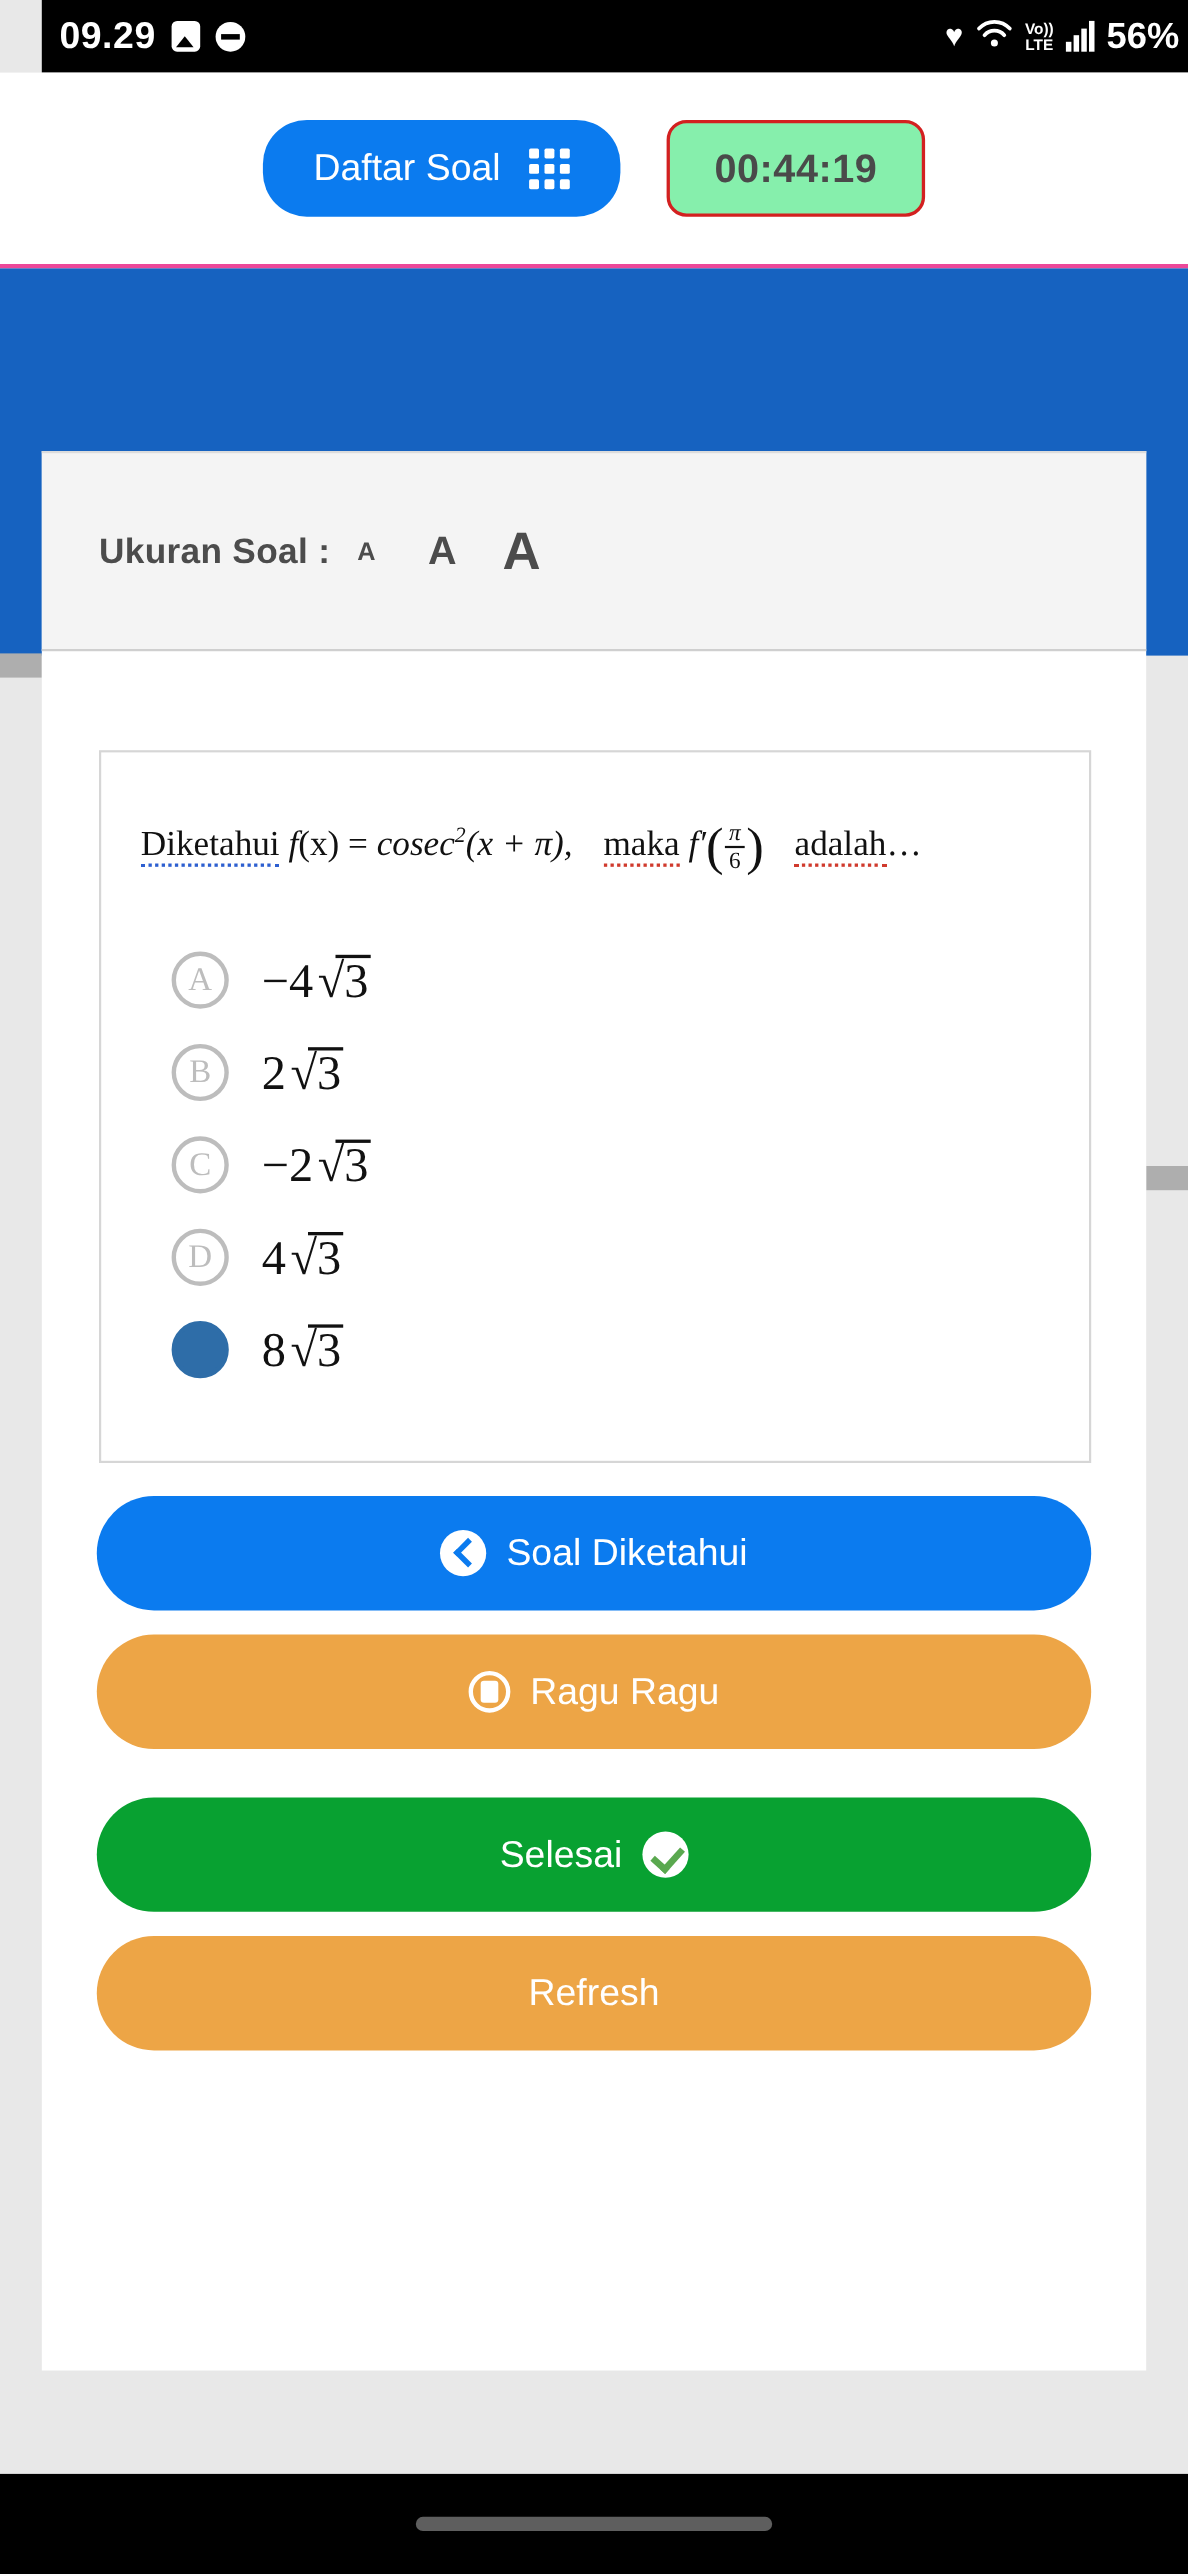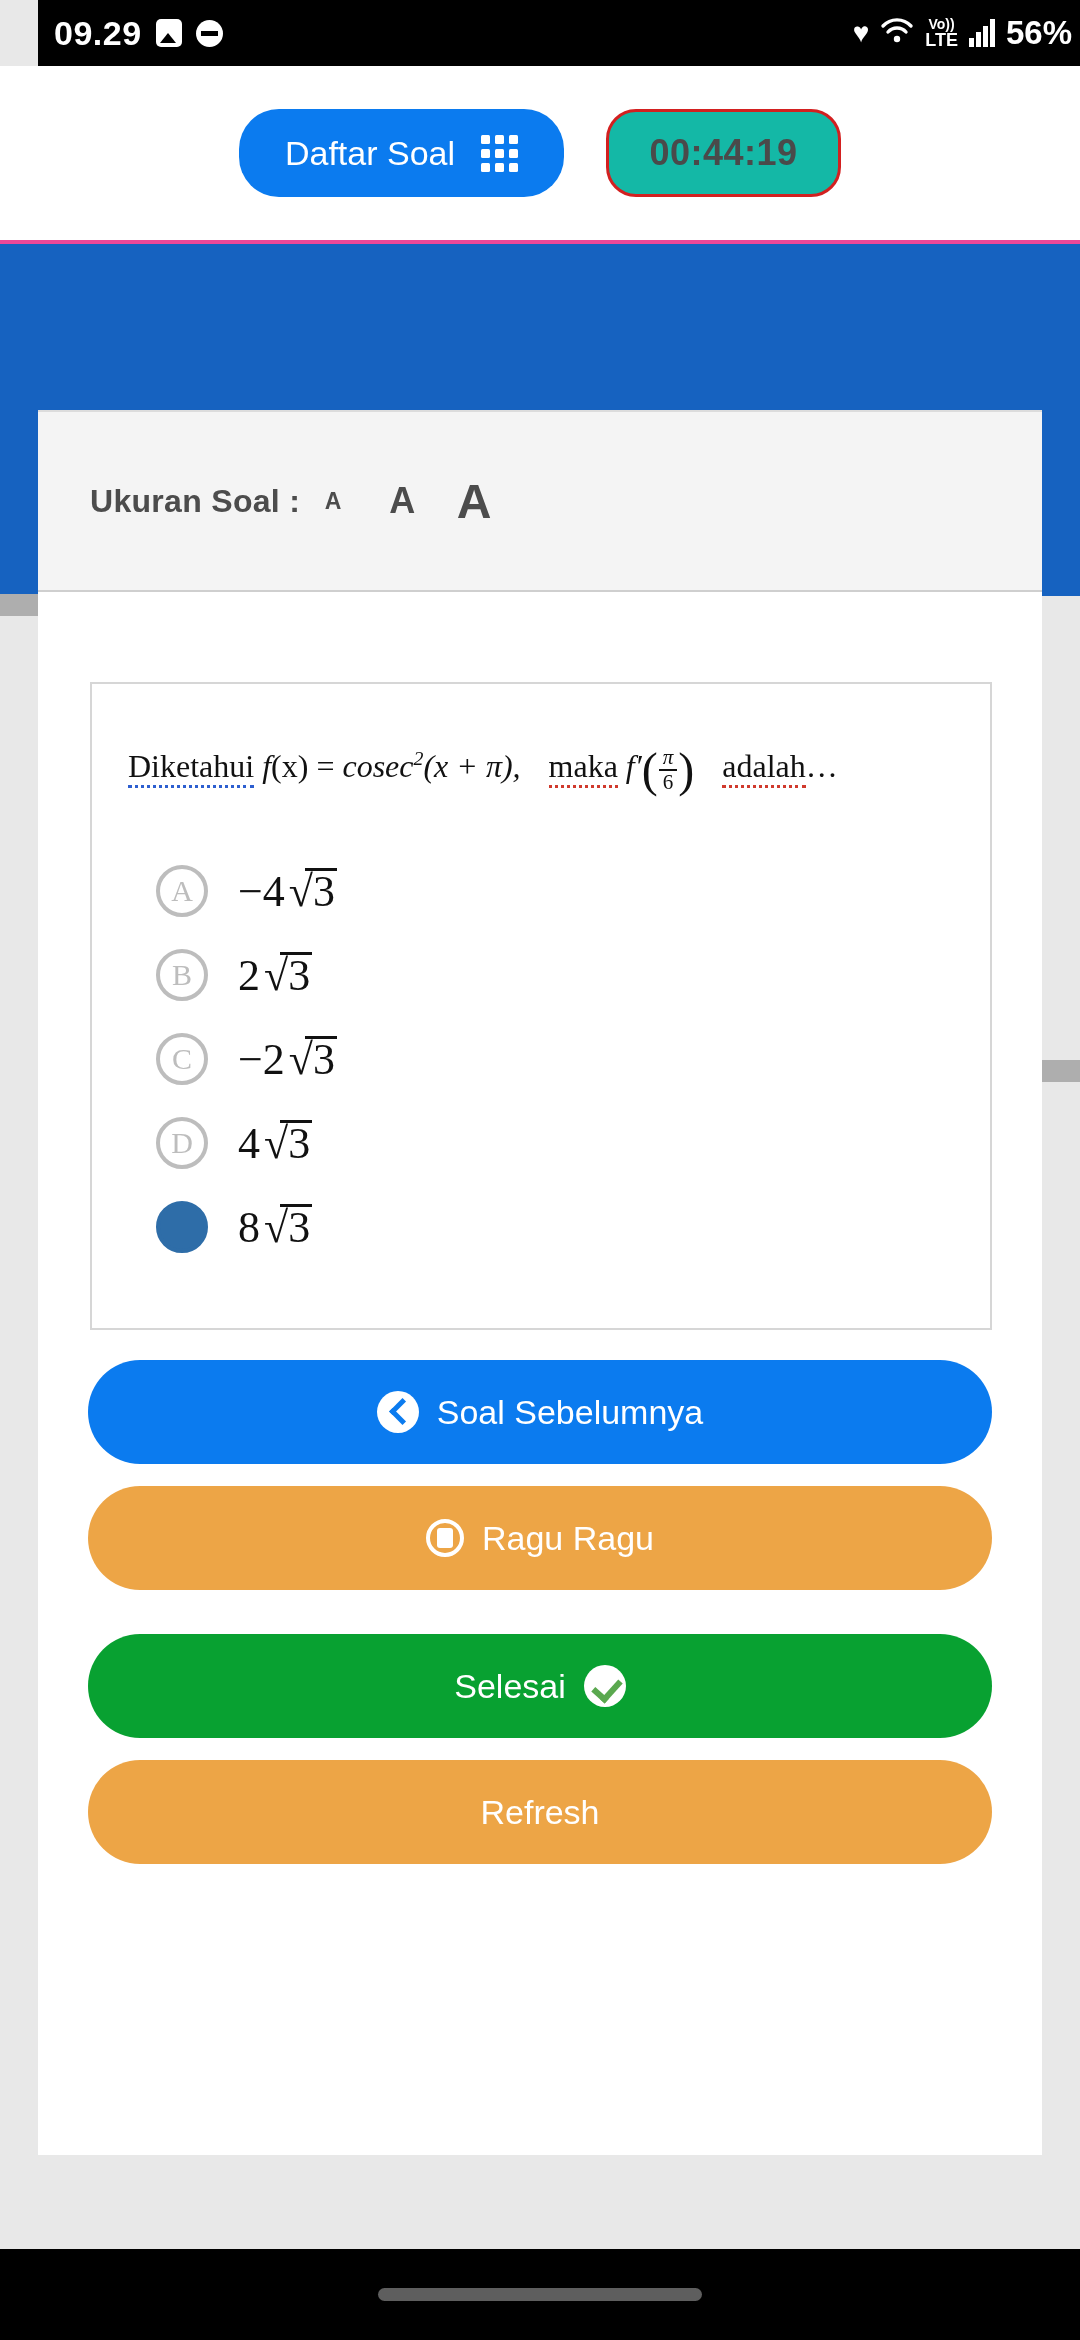--- a/index.html
+++ b/index.html
@@ -23,21 +23,21 @@
   .sb-time { font-size:34px; font-weight:bold; letter-spacing:0.5px; }
   .sb-right { display:flex; align-items:center; gap:11px; }
   .ic { display:inline-block; }
   .ic-photo { width:26px; height:28px; background:#fff; border-radius:5px; position:relative; }
   .ic-photo::after{ content:""; position:absolute; left:4px; bottom:4px; width:0; height:0;
      border-left:8px solid transparent; border-right:8px solid transparent; border-bottom:10px solid #000;}
   .ic-dnd { width:27px; height:27px; border-radius:50%; background:#fff; position:relative; }
   .ic-dnd::after{ content:""; position:absolute; left:5px; top:11px; width:17px; height:5px; background:#000; }
   .ic-heart { font-size:28px; line-height:1; color:#fff; }
   .sb-volte { font-size:14px; line-height:1; text-align:center; font-weight:bold; }
-  .sb-volte small { display:block; font-size:18px; }
+  .sb-volte small { display:block; font-size:14px; }
   .sb-batt-txt { font-size:33px; font-weight:bold; }
   .ic-battery { width:19px; height:30px; border:3px solid #fff; border-radius:3px; position:relative; background:
      linear-gradient(to top,#fff 62%, transparent 62%); }
   .ic-battery::before{content:"";position:absolute;top:-7px;left:4px;width:8px;height:4px;background:#fff;border-radius:2px;}
   .bars { display:flex; align-items:flex-end; gap:2px; height:28px; }
   .bars i { display:block; width:5px; background:#fff; }
   .bars i:nth-child(1){height:9px;} .bars i:nth-child(2){height:15px;}
   .bars i:nth-child(3){height:21px;} .bars i:nth-child(4){height:28px;}
 
   
@@ -48,21 +48,21 @@
   }
   .btn-daftar {
     background:#0b7bef; color:#fff; border:none; border-radius:40px;
     padding:0 46px; height:88px; font-size:34px;
     display:flex; align-items:center; gap:26px;
     font-family:"Liberation Sans", sans-serif; cursor:pointer;
   }
   .grid-icon { display:grid; grid-template-columns:repeat(3,9px); grid-template-rows:repeat(3,9px); gap:5px; }
   .grid-icon span { background:#fff; border-radius:1.5px; display:block; width:9px; height:9px; }
   .timer {
-    border:3px solid #d32020; border-radius:30px; background:#14b8a6;
+    border:3px solid #d32020; border-radius:18px; background:#86efac;
     height:88px; min-width:235px; display:flex; align-items:center; justify-content:center;
     color:#4a4a4a; font-size:36px; font-weight:bold; letter-spacing:0.5px;
   }
 
   
   .blueband { position:absolute; top:244px; left:0; width:1080px; height:352px; background:#1662c0; }
 
   
   .card {
     position:absolute; top:410px; left:38px; width:1004px; height:1745px;
@@ -239,21 +239,21 @@
         <div class="opt">
           <span class="radio selected">E</span>
           <span class="opt-text"><span>8</span><span class="rad"><span class="chk">√</span><span class="bar"></span><span>3</span></span></span>
         </div>
       </div>
     </div>
 
     <div class="actions">
       <button class="abtn blue">
         <span class="ico-prev"></span>
-        <span>Soal Sebelumnya</span>
+        <span>Soal Diketahui</span>
       </button>
       <div class="gap-sm"></div>
       <button class="abtn orange">
         <span class="ico-flag"></span>
         <span>Ragu Ragu</span>
       </button>
       <div class="gap-lg"></div>
       <button class="abtn green">
         <span>Selesai</span>
         <span class="ico-check"></span>

